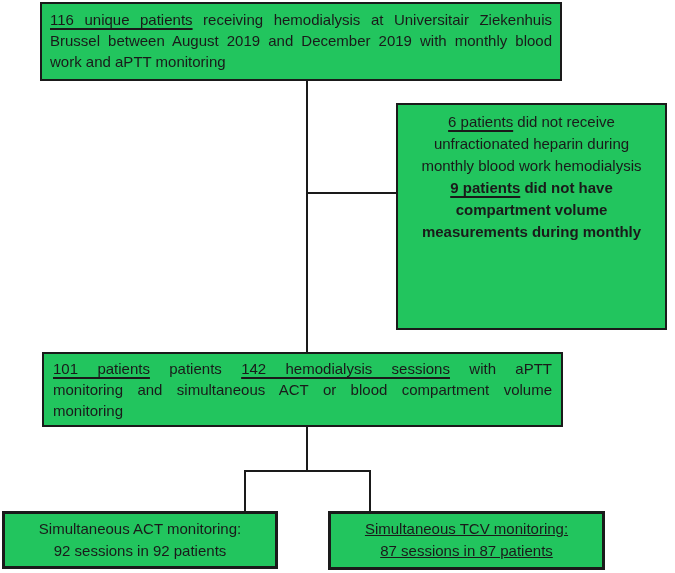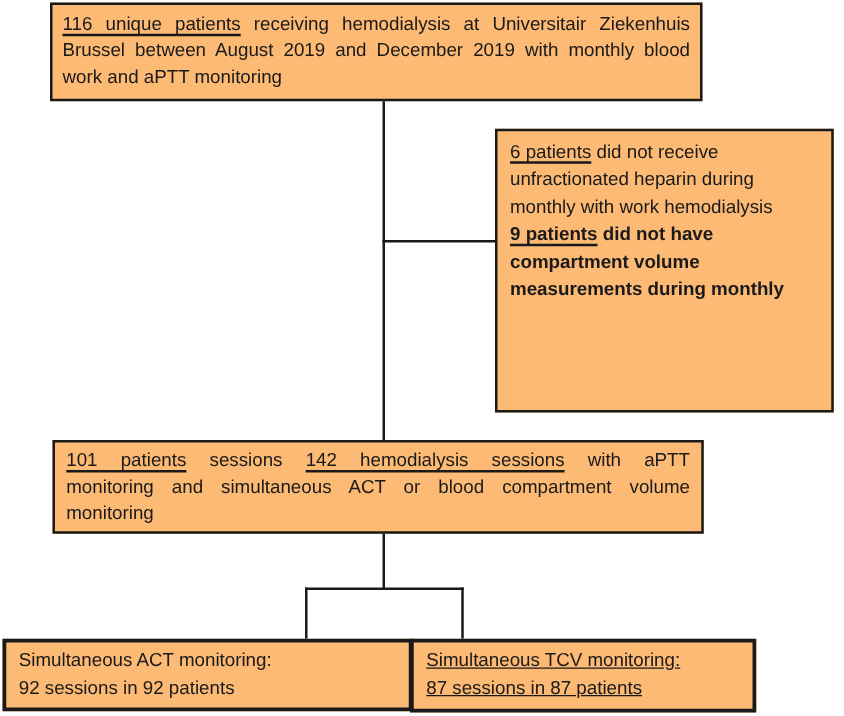--- a/index.html
+++ b/index.html
@@ -9,39 +9,39 @@
     width: 675px;
     height: 573px;
     background: #ffffff;
     font-family: "Liberation Sans", "DejaVu Sans", sans-serif;
     font-size: 15px;
     color: #1a1a1a;
     overflow: hidden;
   }
   .box {
     position: absolute;
-    background: #fdba74;
+    background: #22c55e;
     border: 2px solid #1a1a1a;
     overflow: hidden;
   }
   .box-thick { border-width: 3px; }
   .line {
     position: absolute;
     background: #1a1a1a;
   }
   .ln { display: block; line-height: 21px; }
-  .ln22 { display: block; line-height: 22px; }
+  .ln22 { display: block; line-height: 22px; text-align: center; }
   .jl { text-align: justify; text-align-last: justify; }
   .u { text-decoration: underline; text-underline-offset: 3px; text-decoration-thickness: 1.5px; }
   .para-gap { margin-top: 0; font-weight: bold; }
 
   #cohort-box   { left: 40px;  top: 2px;   width: 522px; height: 79px;  padding: 5px 8px 0 8px; }
   #excl-box     { left: 396px; top: 103px; width: 271px; height: 227px; padding: 6px 10px 0 10px; }
   #included-box { left: 42px;  top: 352px; width: 521px; height: 75px;  padding: 4px 9px 0 9px; }
-  #act-box      { left: 2px;   top: 511px; width: 328px; height: 58px;  padding: 4px 10px 0 10px; }
+  #act-box      { left: 2px;   top: 511px; width: 276px; height: 58px;  padding: 4px 10px 0 10px; }
   #tcv-box      { left: 328px; top: 511px; width: 277px; height: 59px;  padding: 4px 10px 0 10px; text-decoration: underline; }
 
   #v-spine-top    { left: 306px; top: 81px;  width: 2px;   height: 271px; }
   #h-branch-excl  { left: 306px; top: 192px; width: 90px;  height: 2px; }
   #v-spine-bottom { left: 306px; top: 427px; width: 2px;   height: 44px; }
   #h-split        { left: 244px; top: 470px; width: 127px; height: 2px; }
   #v-drop-left    { left: 244px; top: 470px; width: 2px;   height: 41px; }
   #v-drop-right   { left: 369px; top: 470px; width: 2px;   height: 41px; }
 </style>
 </head>
@@ -56,31 +56,31 @@
   </div>
 
   <div class="line" id="v-spine-top"></div>
 
   <div class="line" id="h-branch-excl"></div>
 
   <div class="box" id="excl-box">
     <div>
       <span class="ln22"><span class="u">6 patients</span><span> did not receive</span></span>
       <span class="ln22">unfractionated heparin during</span>
-      <span class="ln22">monthly with work hemodialysis</span>
+      <span class="ln22">monthly blood work hemodialysis</span>
     </div>
     <div class="para-gap">
       <span class="ln22"><span class="u">9 patients</span><span> did not have</span></span>
       <span class="ln22">compartment volume</span>
       <span class="ln22">measurements during monthly</span>
     </div>
   </div>
 
   <div class="box" id="included-box">
-    <span class="ln jl"><span class="u">101 patients</span><span> sessions </span><span class="u">142 hemodialysis sessions</span><span> with aPTT</span></span>
+    <span class="ln jl"><span class="u">101 patients</span><span> patients </span><span class="u">142 hemodialysis sessions</span><span> with aPTT</span></span>
     <span class="ln jl">monitoring and simultaneous ACT or blood compartment volume</span>
     <span class="ln">monitoring</span>
   </div>
 
   <div class="line" id="v-spine-bottom"></div>
   <div class="line" id="h-split"></div>
   <div class="line" id="v-drop-left"></div>
   <div class="line" id="v-drop-right"></div>
 
   <div class="box box-thick" id="act-box">

